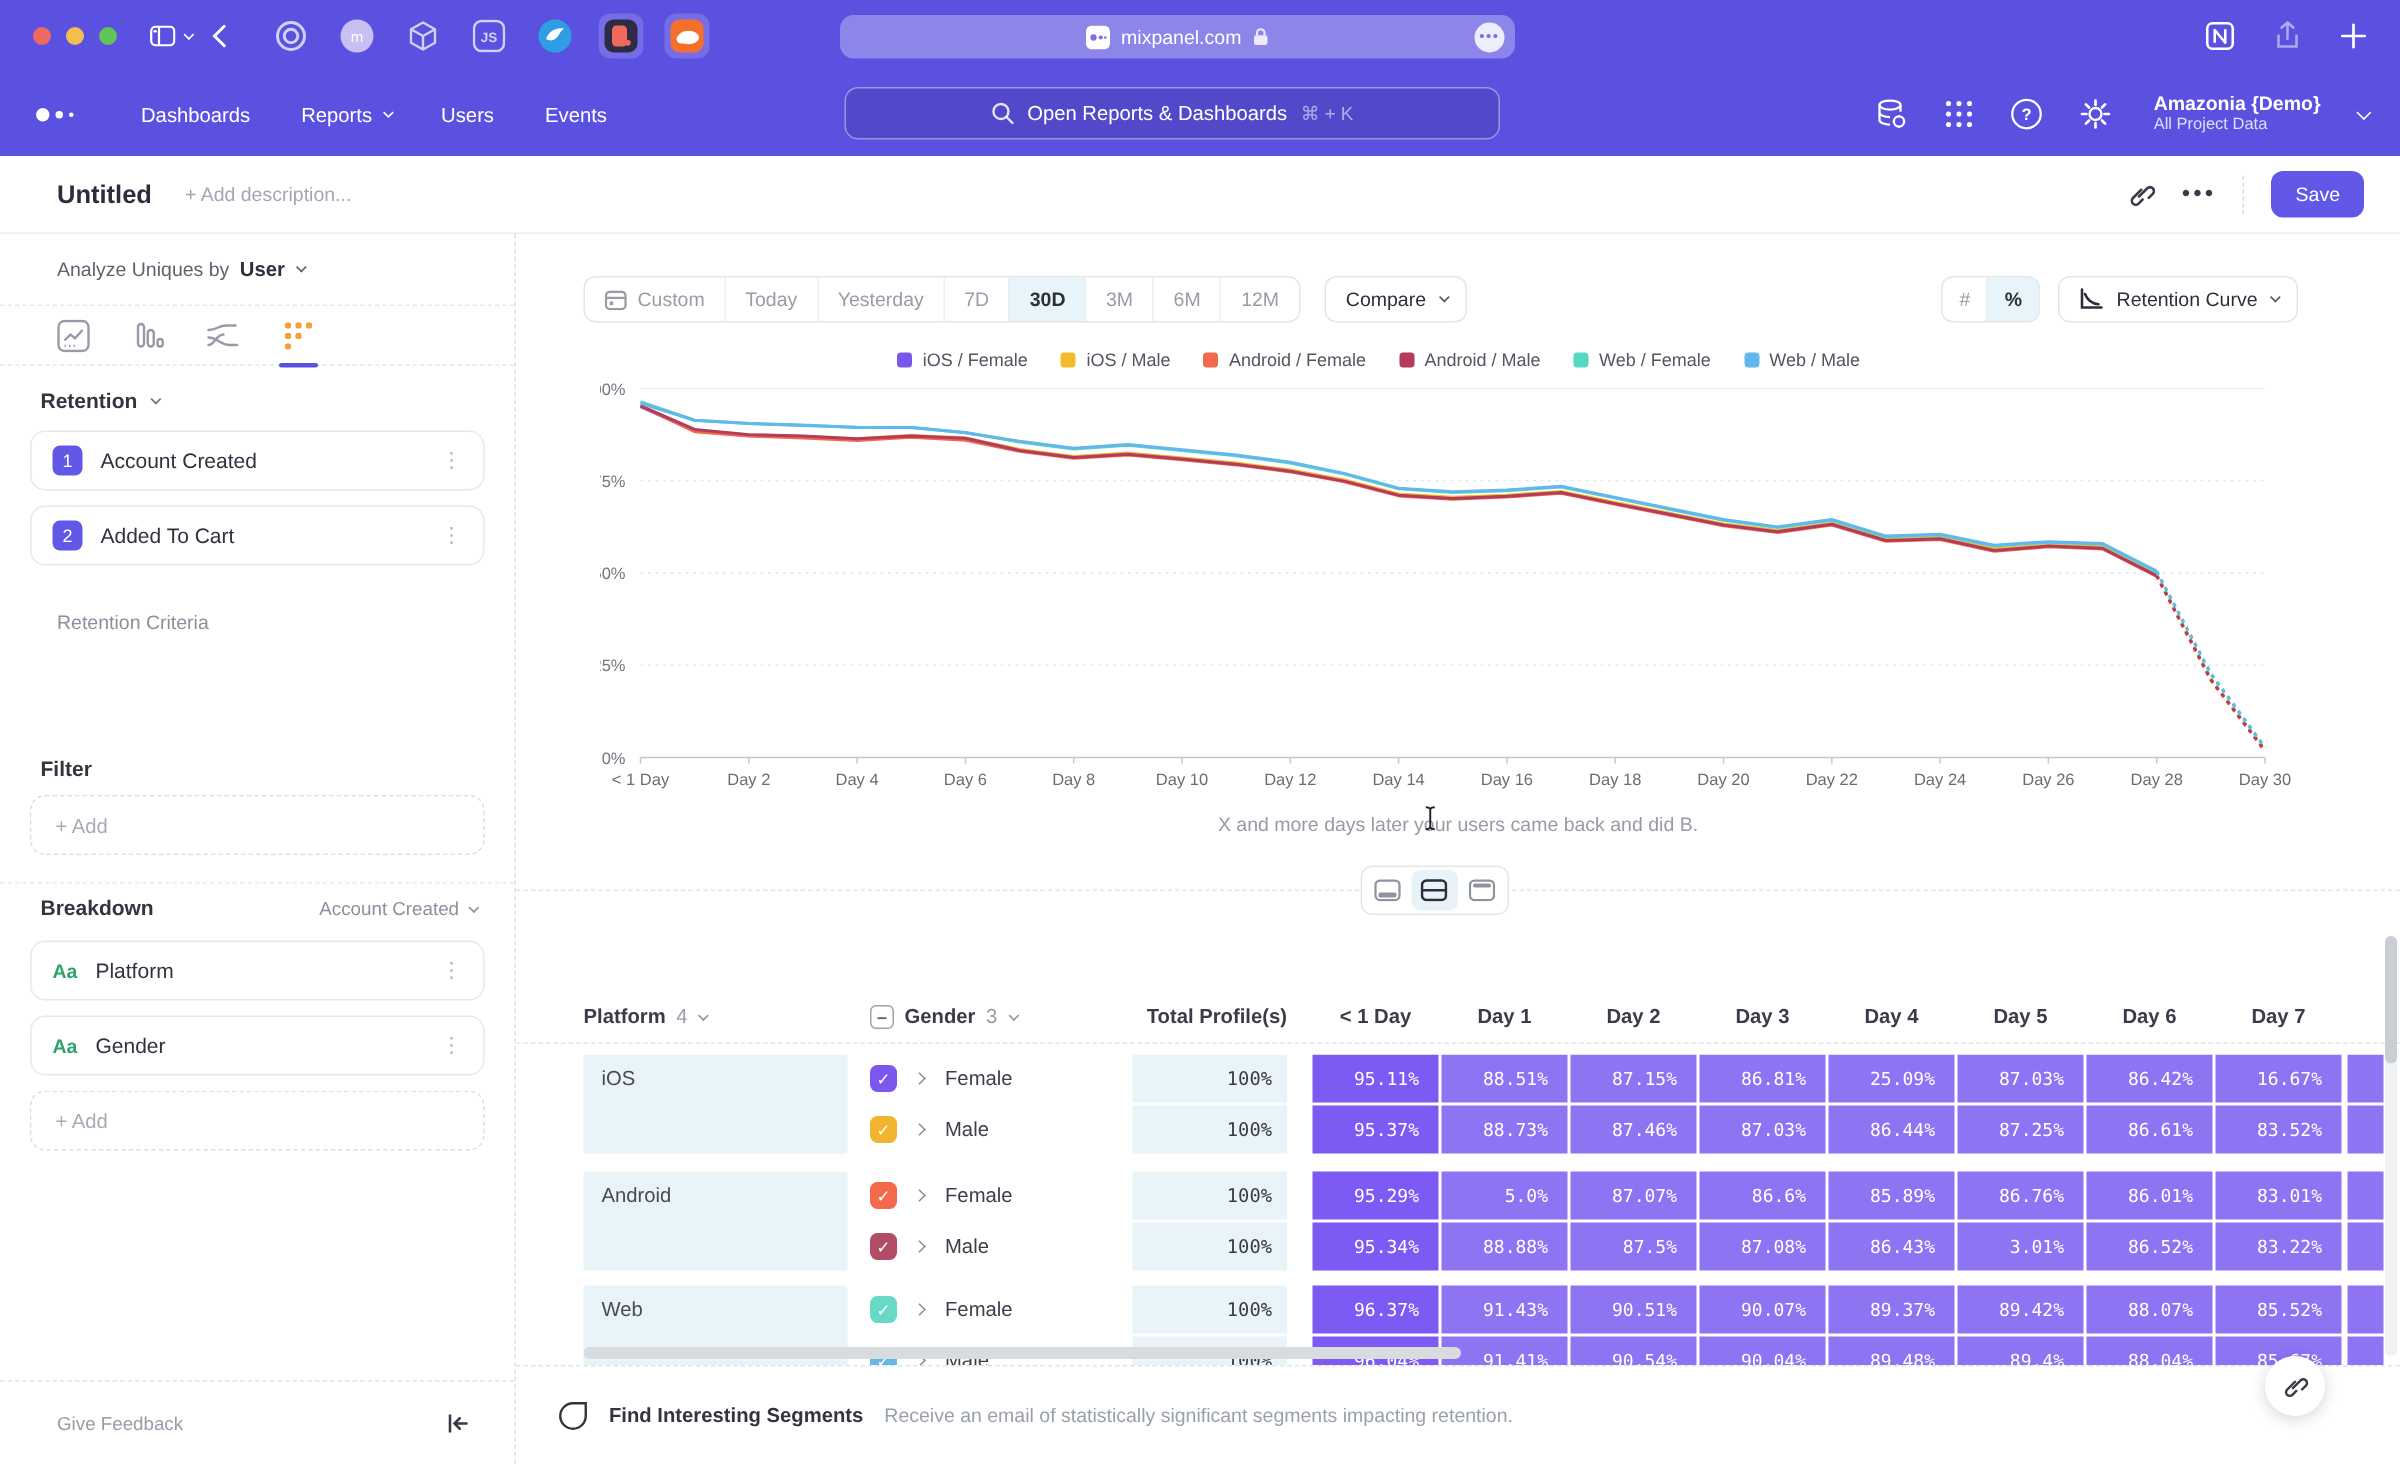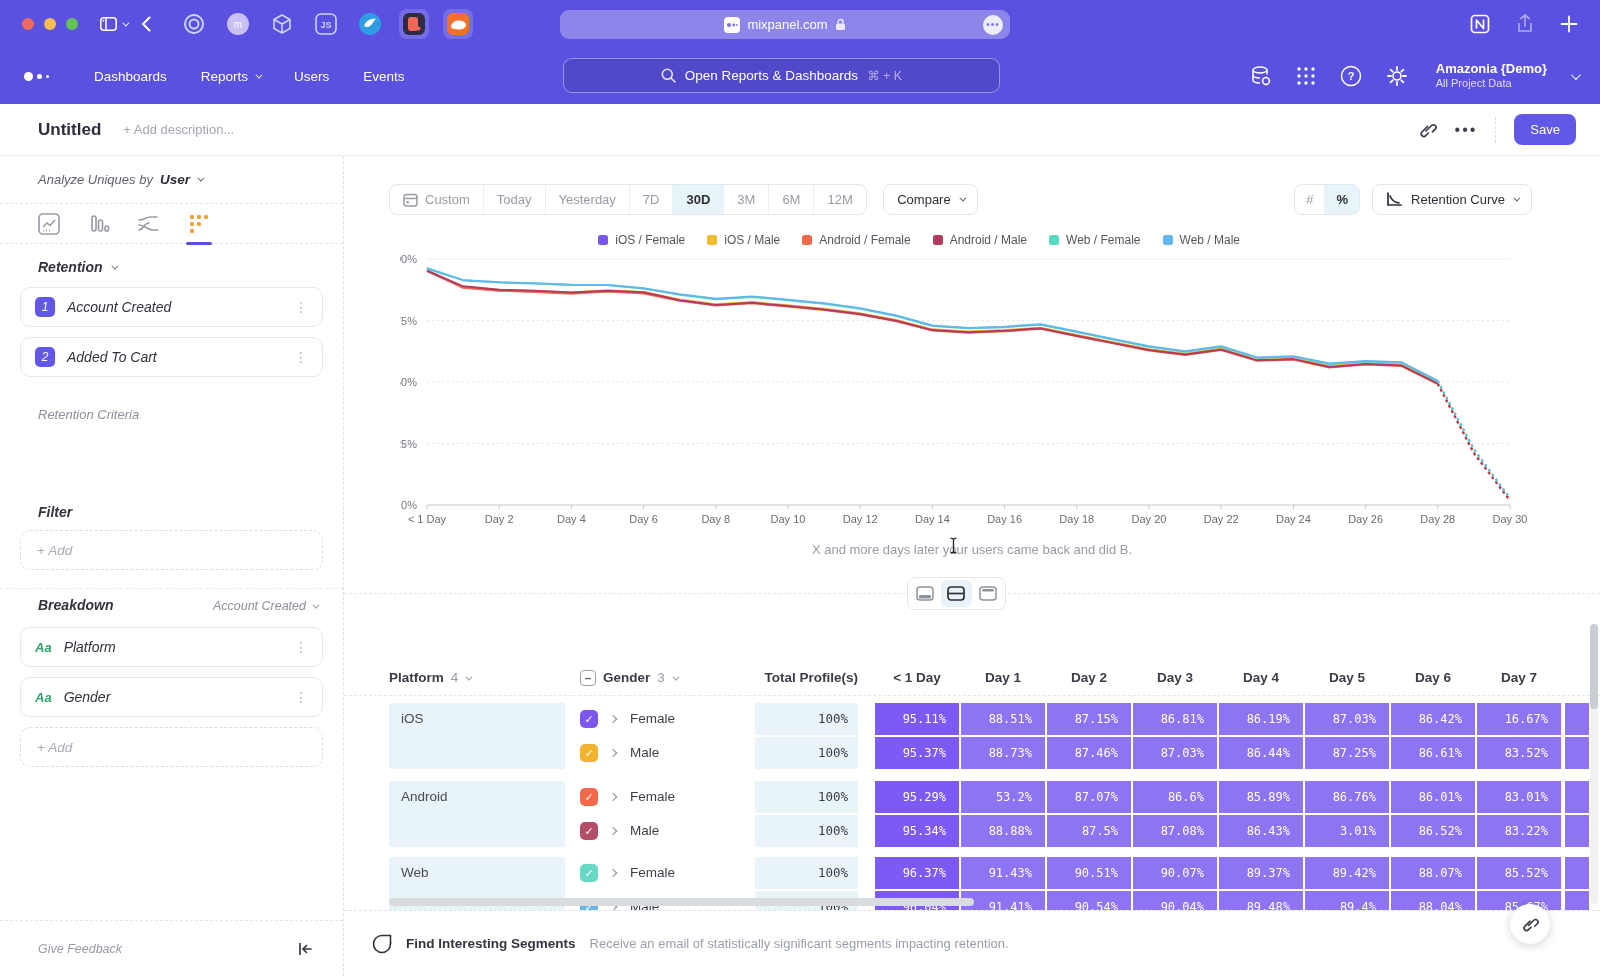--- a/index.html
+++ b/index.html
@@ -46,29 +46,29 @@
                    display:flex; align-items:center; }
   .rh-title { margin-left:38px; font-size:17px; font-weight:bold; color:#2c2c3e; }
   .rh-desc { margin-left:22px; font-size:13px; color:#a5a5b4; }
   .rh-actions { position:absolute; right:24px; display:flex; align-items:center; gap:18px; color:#3a3a4a; }
   .rh-divider { width:1px; height:26px; border-left:1px dashed #d9dde4; }
   .save-btn { background:#6158e8; color:#fff; font-size:13px; border:none; border-radius:8px; padding:8px 16px; cursor:pointer; }
 
   .body { position:absolute; top:52px; left:0; right:0; bottom:0; }
 
   
-  .sidebar { position:absolute; top:0; left:0; width:344px; bottom:0; border-right:1px dashed #dbe2e8; background:#fff;font-style:italic; }
+  .sidebar { position:absolute; top:0; left:0; width:344px; bottom:0; border-right:1px dashed #dbe2e8; background:#fff; }
   .analyze-row { position:absolute; top:0; left:0; right:0; height:48px; border-bottom:1px dashed #e2e8ec;
                  display:flex; align-items:center; padding-left:38px; gap:7px; font-size:13px; color:#62626f; }
   .analyze-row b { color:#2e2e3c; font-size:13.5px; }
   .side-tabs { position:absolute; top:48px; left:0; right:0; height:40px; border-bottom:1px dashed #e2e8ec;
                display:flex; align-items:center; gap:24px; padding-left:36px; }
   .side-tab { position:relative; width:26px; height:38px; display:flex; align-items:center; justify-content:center; cursor:pointer; }
   .side-tab.active::after { content:""; position:absolute; bottom:-2px; left:0; width:26px; height:3px; background:#5a50e0; border-radius:2px; }
-  .sec-head { position:absolute; left:38px; font-size:14px; font-weight:bold; color:#34343f; display:flex; gap:8px; align-items:center; }
+  .sec-head { position:absolute; left:27px; font-size:14px; font-weight:bold; color:#34343f; display:flex; gap:8px; align-items:center; }
   .sec-sub { position:absolute; left:38px; font-size:13px; color:#8e8e9c; }
   .side-card { position:absolute; left:20px; right:20px; height:40px; border:1px solid #e8e8ef; border-radius:10px; background:#fff;
                display:flex; align-items:center; padding:0 14px; gap:12px; cursor:pointer; }
   .step-badge { width:20px; height:20px; border-radius:5px; background:#6158e8; color:#fff; font-size:12px;
                 display:flex; align-items:center; justify-content:center; }
   .side-card .lbl { font-size:14px; color:#32323f; }
   .kebab { margin-left:auto; color:#b3b3bf; font-size:14px; font-family:"DejaVu Sans", sans-serif; }
   .aa { color:#2fa36b; font-size:13px; font-weight:bold; }
   .add-card { position:absolute; left:20px; right:20px; height:40px; border:1px dashed #dcdce6; border-radius:10px;
               display:flex; align-items:center; padding:0 16px; color:#ababb8; font-size:13.5px; cursor:pointer; }
@@ -638,21 +638,21 @@
               <div class="trow" style="top: 0px;">
                 <span class="cb" style="background: rgb(123, 87, 238);">✓</span>
                 <span class="rchev"></span>
                 <span class="glbl">Female</span>
                 <span class="total">100%</span>
                 <span class="cells">
                   <span class="pc first">95.11%</span>
                   <span class="pc">88.51%</span>
                   <span class="pc">87.15%</span>
                   <span class="pc">86.81%</span>
-                  <span class="pc">86.19%</span>
+                  <span class="pc">25.09%</span>
                   <span class="pc">87.03%</span>
                   <span class="pc">86.42%</span>
                   <span class="pc">16.67%</span>
                   <span class="pc sliver"></span>
                 </span>
               </div>
               <div class="trow" style="top: 34px;">
                 <span class="cb" style="background: rgb(242, 179, 46);">✓</span>
                 <span class="rchev"></span>
                 <span class="glbl">Male</span>
@@ -672,21 +672,21 @@
             </div>
             <div class="tgroup" style="top: 78px;">
               <div class="plat">Android</div>
               <div class="trow" style="top: 0px;">
                 <span class="cb" style="background: rgb(244, 105, 75);">✓</span>
                 <span class="rchev"></span>
                 <span class="glbl">Female</span>
                 <span class="total">100%</span>
                 <span class="cells">
                   <span class="pc first">95.29%</span>
-                  <span class="pc">53.2%</span>
+                  <span class="pc">5.0%</span>
                   <span class="pc">87.07%</span>
                   <span class="pc">86.6%</span>
                   <span class="pc">85.89%</span>
                   <span class="pc">86.76%</span>
                   <span class="pc">86.01%</span>
                   <span class="pc">83.01%</span>
                   <span class="pc sliver"></span>
                 </span>
               </div>
               <div class="trow" style="top: 34px;">

